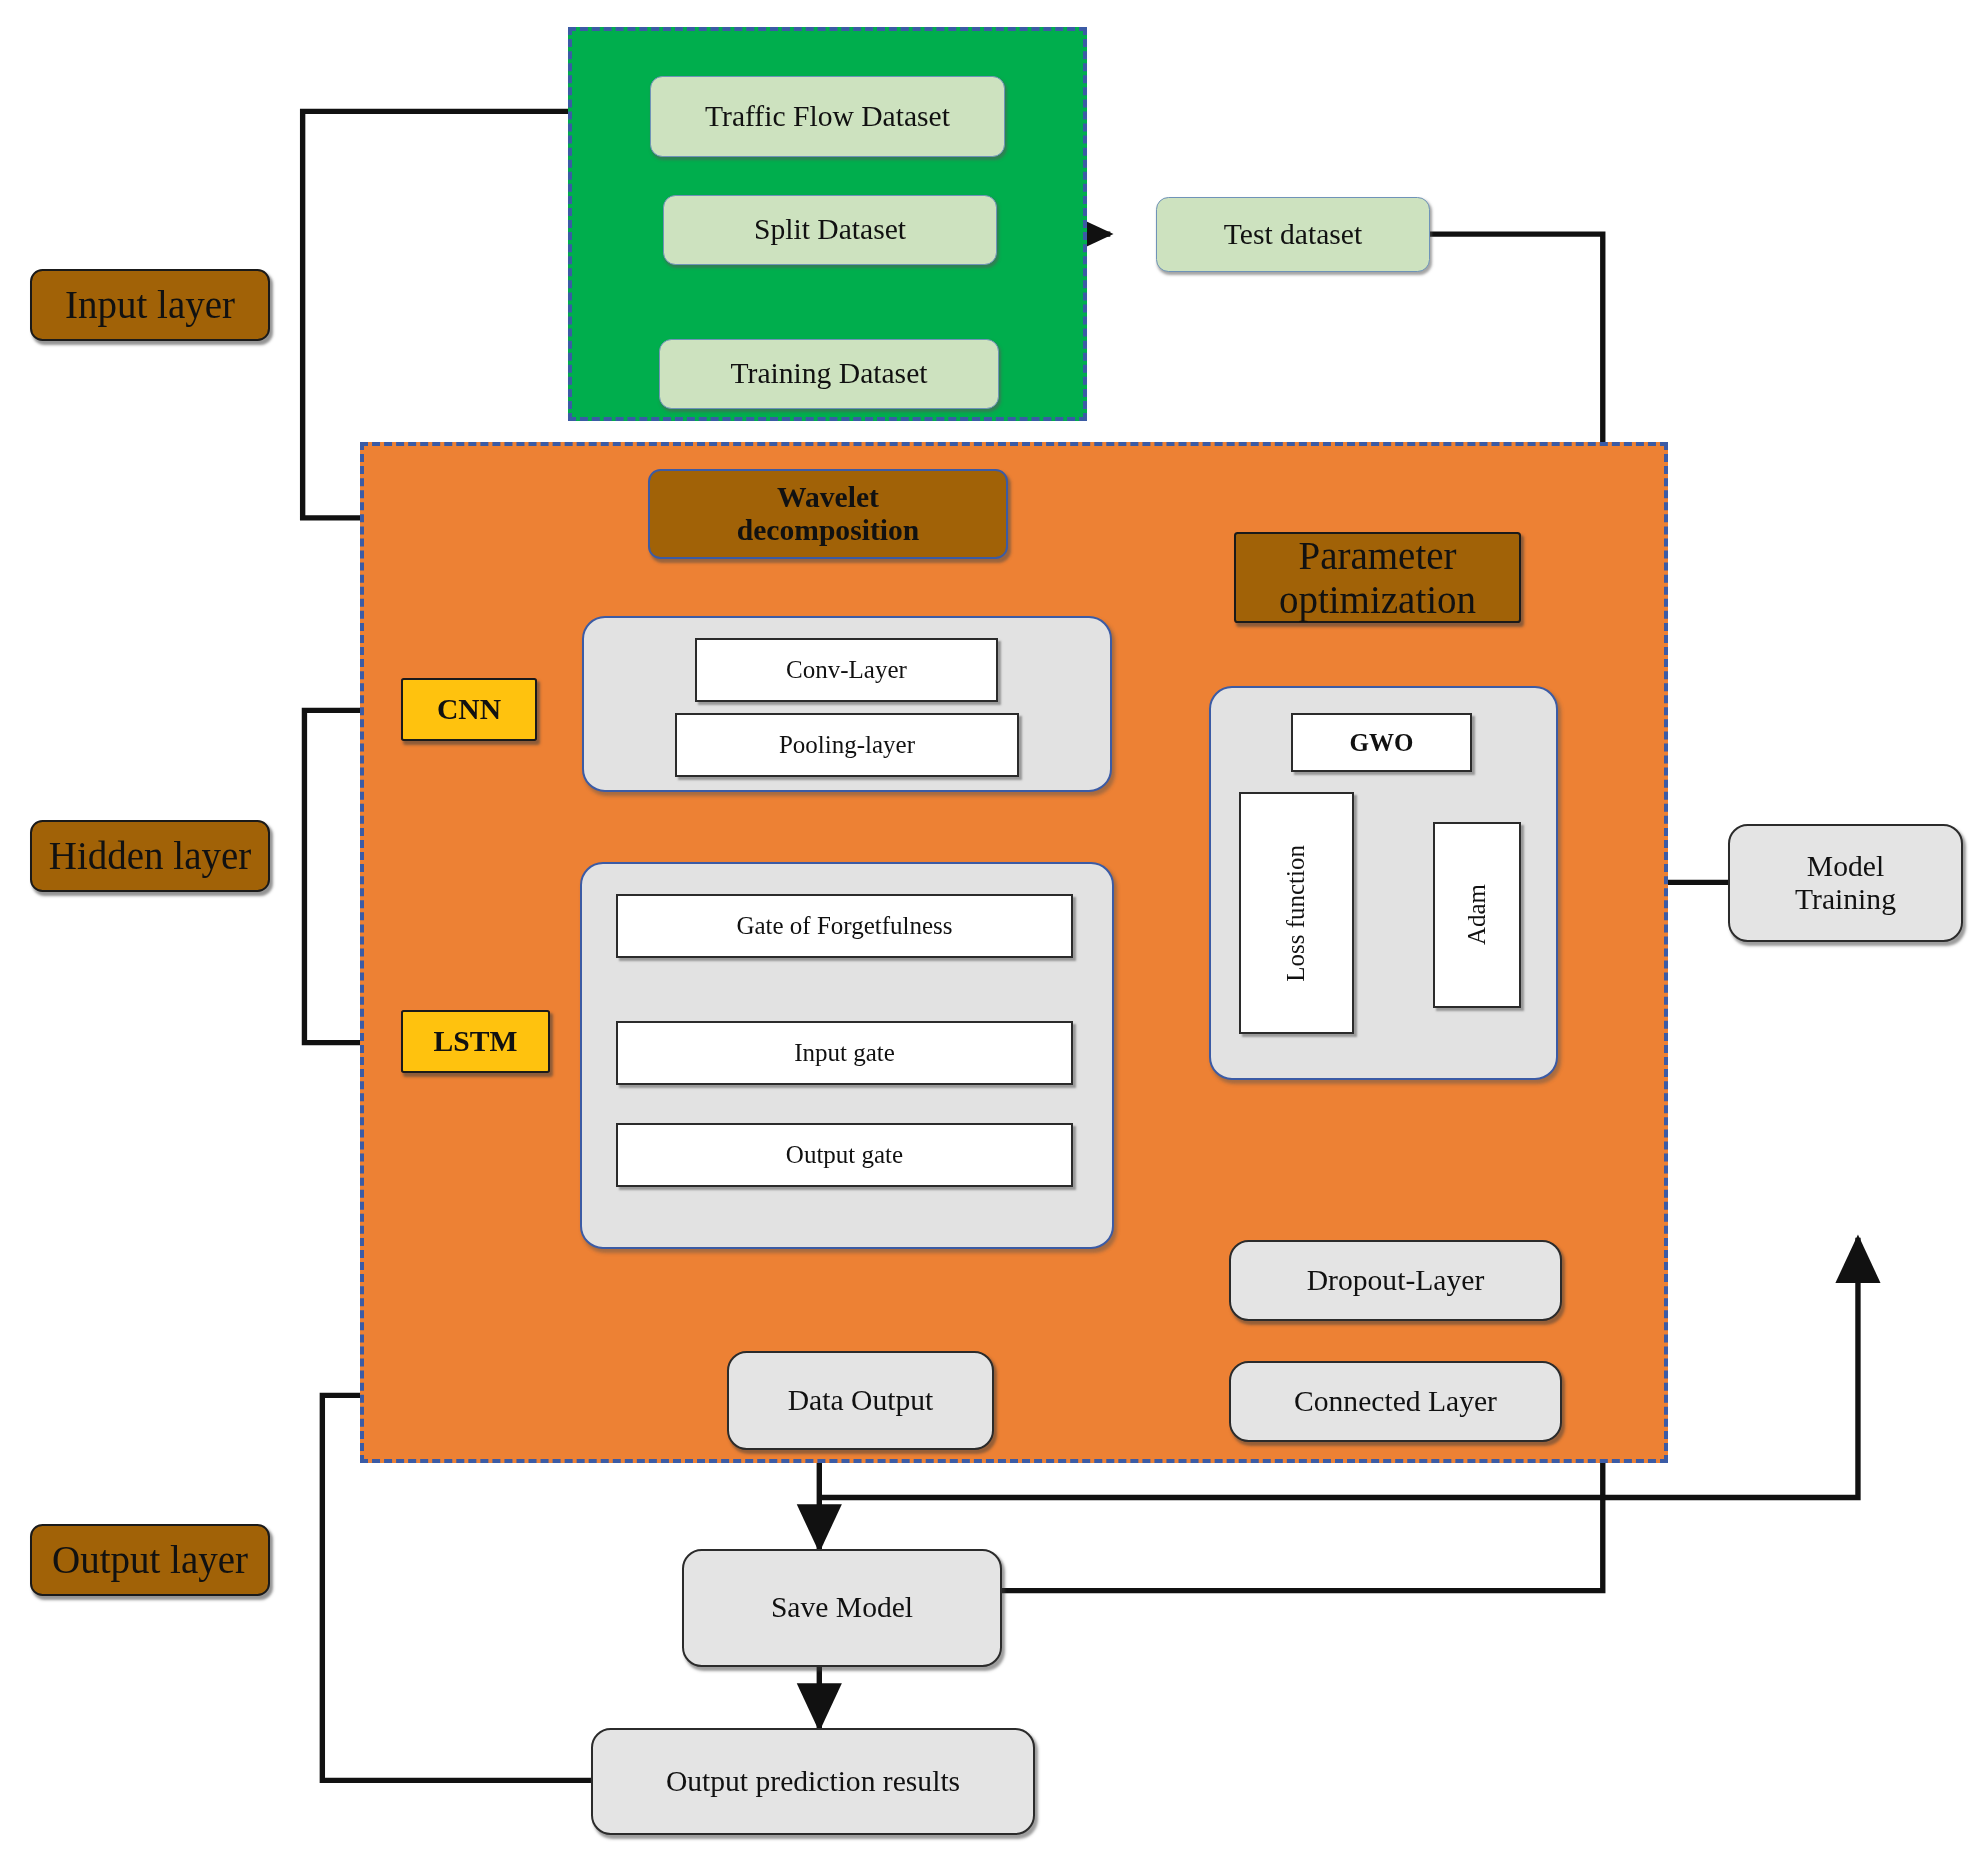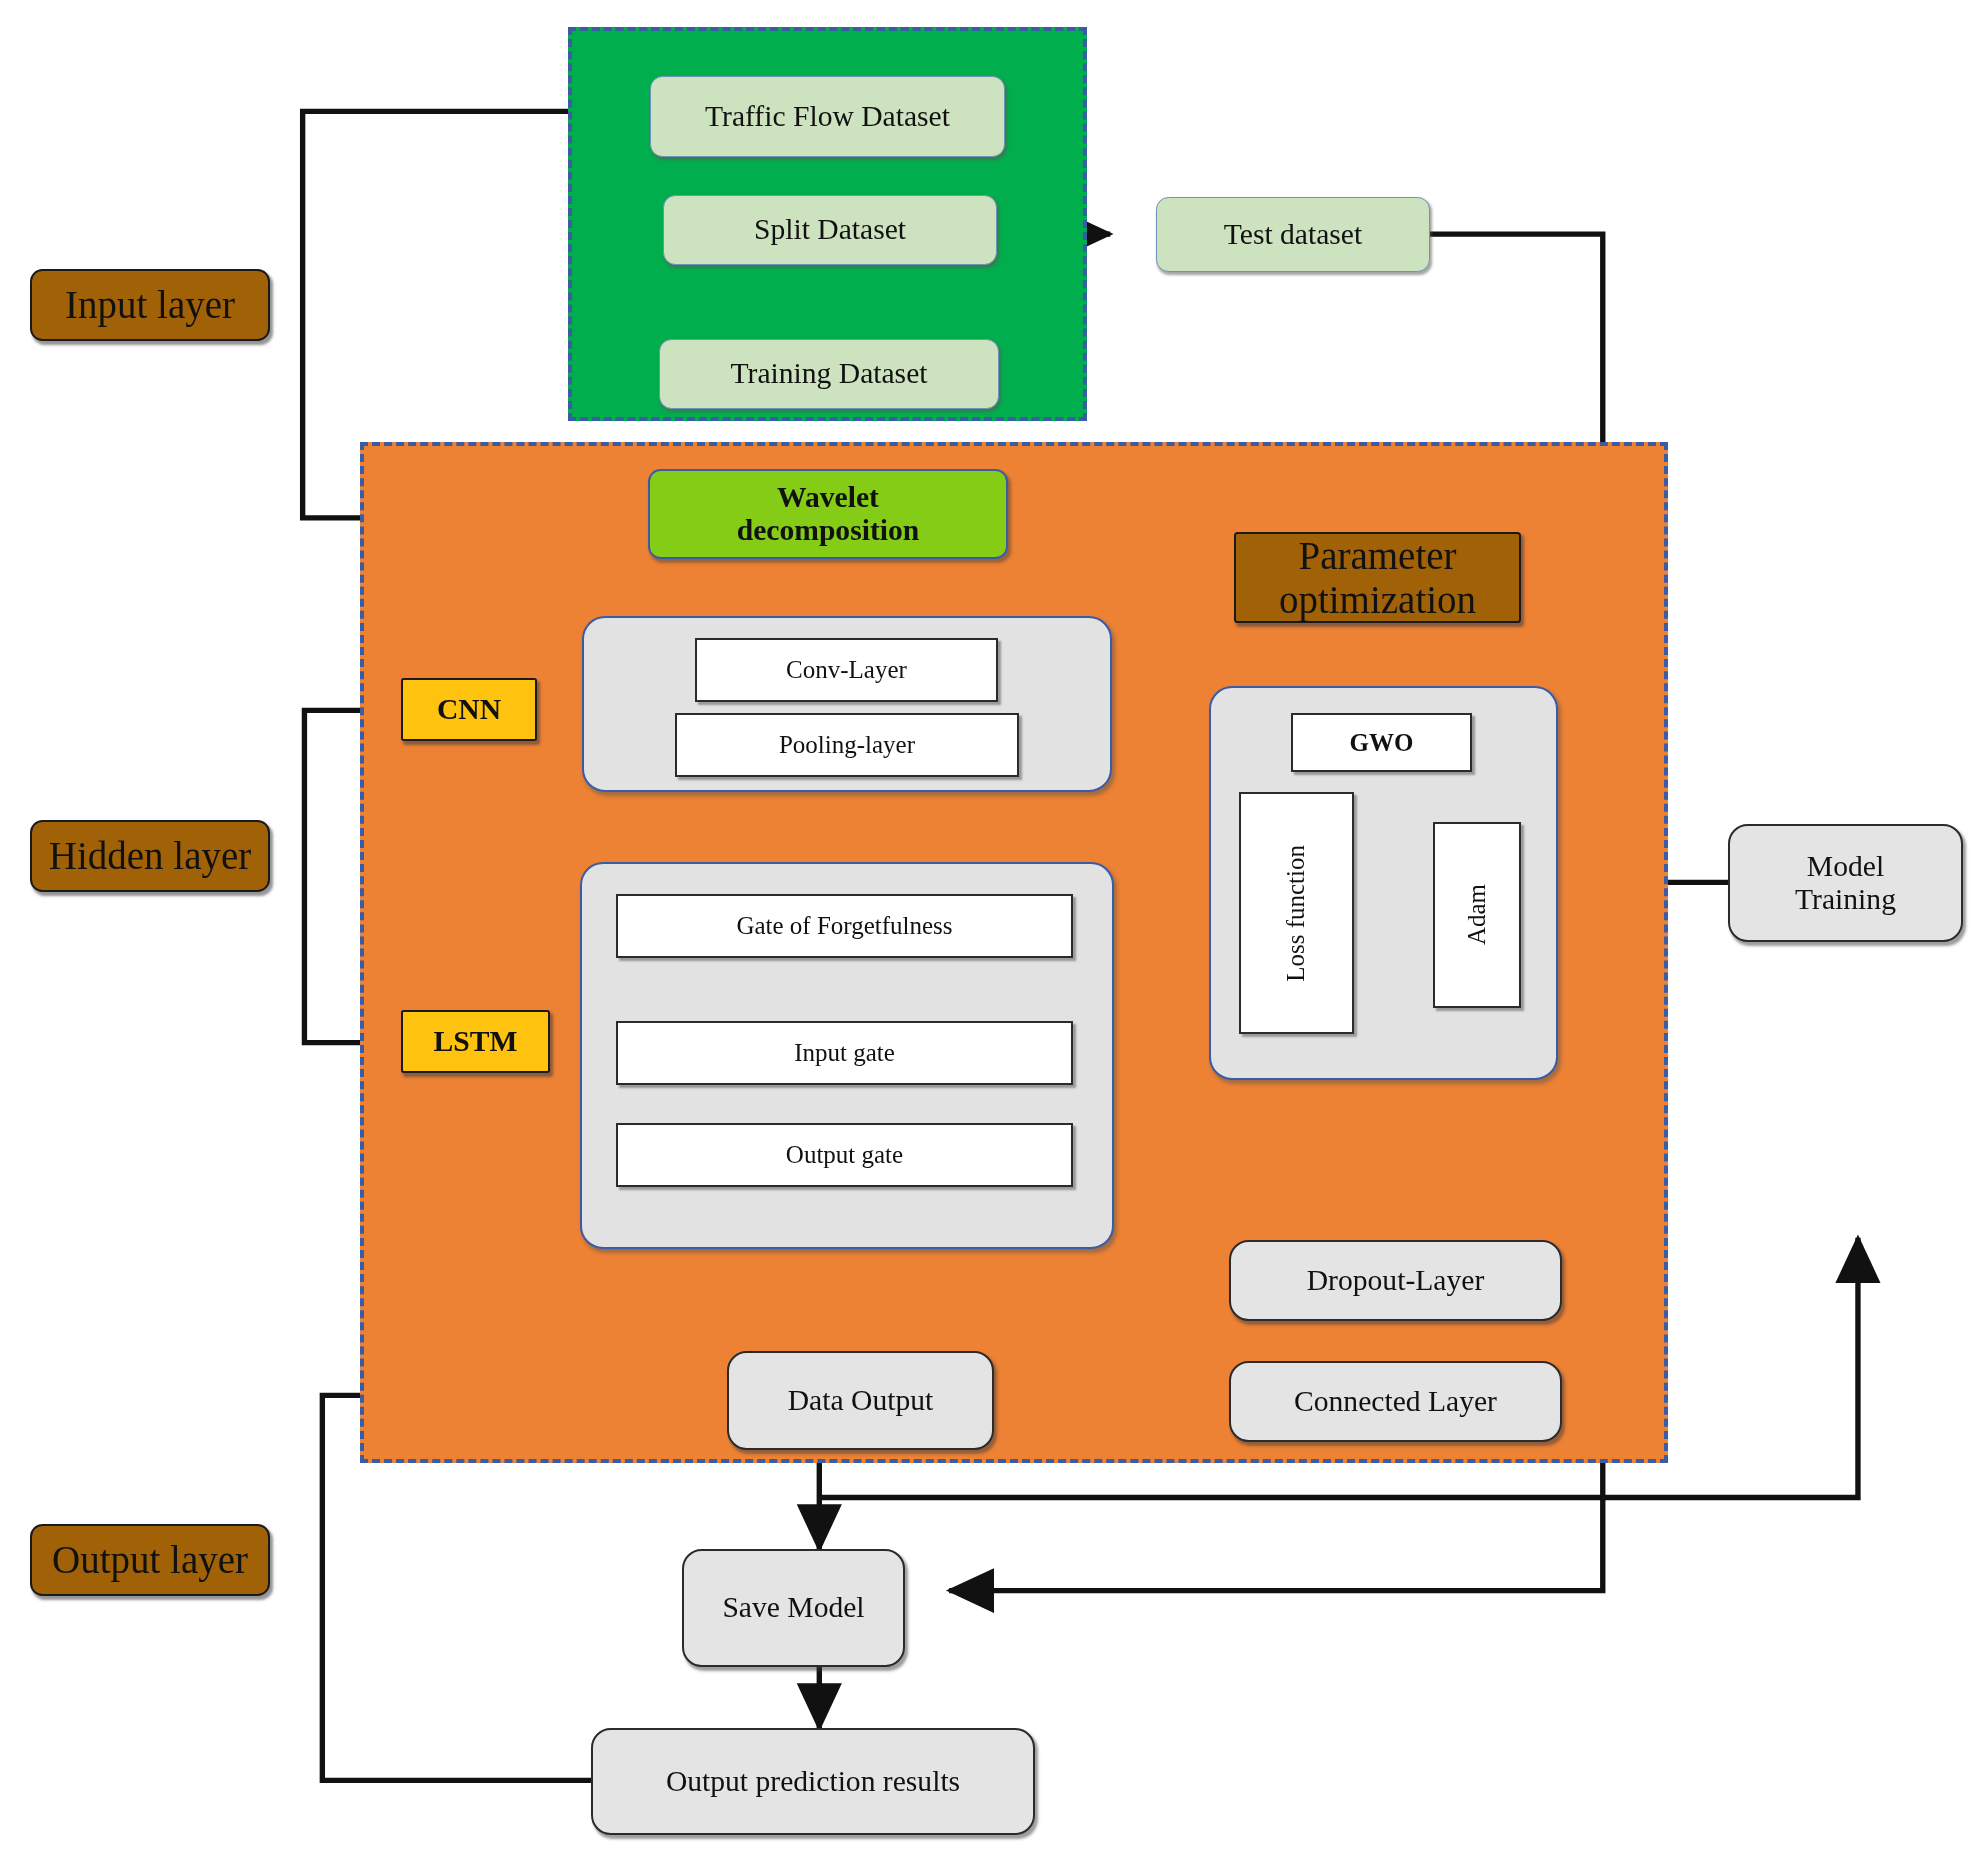--- a/index.html
+++ b/index.html
@@ -14,21 +14,21 @@
   
   .node{position:absolute;box-sizing:border-box;display:flex;align-items:center;
         justify-content:center;text-align:center;line-height:1.12;color:#111;}
 
   .lightgreen{background:#CDE2BF;border:1.8px solid #6F93B8;border-radius:12.5px;
               box-shadow:1.8px 2.7px 2.7px rgba(90,90,90,.55);font-size:29.6px;}
   .grayround{background:#E4E4E4;border:2.7px solid #2B2B2B;border-radius:19.7px;
              box-shadow:2.7px 3.6px 2.7px rgba(60,60,60,.5);font-size:29.6px;}
   .grayblue{background:#E2E2E2;border:2.7px solid #3B5BA5;border-radius:23px;
             box-shadow:2.7px 3.6px 3.6px rgba(80,80,80,.45);}
-  .whiteblue{background:#84cc16;border:2.7px solid #3B5BA5;border-radius:12.5px;
+  .whiteblue{background:#a16207;border:2.7px solid #3B5BA5;border-radius:12.5px;
              box-shadow:2.7px 3.6px 2.7px rgba(70,70,70,.5);font-size:29.6px;font-weight:bold;}
   .whitebox{background:#FFFFFF;border:2.7px solid #2B2B2B;box-shadow:2.7px 2.7px 1.8px rgba(80,80,80,.5);
             font-size:25px;}
   .yellow{background:#a16207;border:2.7px solid #1A1A1A;border-radius:12.5px;
           box-shadow:2.7px 3.6px 2.7px rgba(60,60,60,.55);font-size:39px;}
   .yellowsq{background:#FFC20E;border:2.7px solid #1A1A1A;border-radius:2.7px;
             box-shadow:2.7px 3.6px 2.7px rgba(60,60,60,.55);font-size:29.6px;font-weight:bold;}
   .vert{writing-mode:vertical-rl;transform:rotate(180deg);}
 
   
@@ -167,21 +167,21 @@
   </div>
   <div class="node yellowsq" style="left:401px;top:1010px;width:149px;height:63px;">
     <span>LSTM</span>
   </div>
 
   <div class="node grayround" style="left:1728px;top:824px;width:235px;height:118px;flex-direction:column;">
     <span>Model</span>
     <span>Training</span>
   </div>
 
-  <div class="node grayround" style="left:682px;top:1549px;width:223px;height:118px;">
+  <div class="node grayround" style="left:682px;top:1549px;width:320px;height:118px;">
     <span>Save Model</span>
   </div>
 
   <div class="node grayround" style="left:591px;top:1728px;width:444px;height:107px;">
     <span>Output prediction results</span>
   </div>
 
   <div class="node yellow" style="left:30px;top:269px;width:240px;height:72px;">
     <span>Input layer</span>
   </div>

